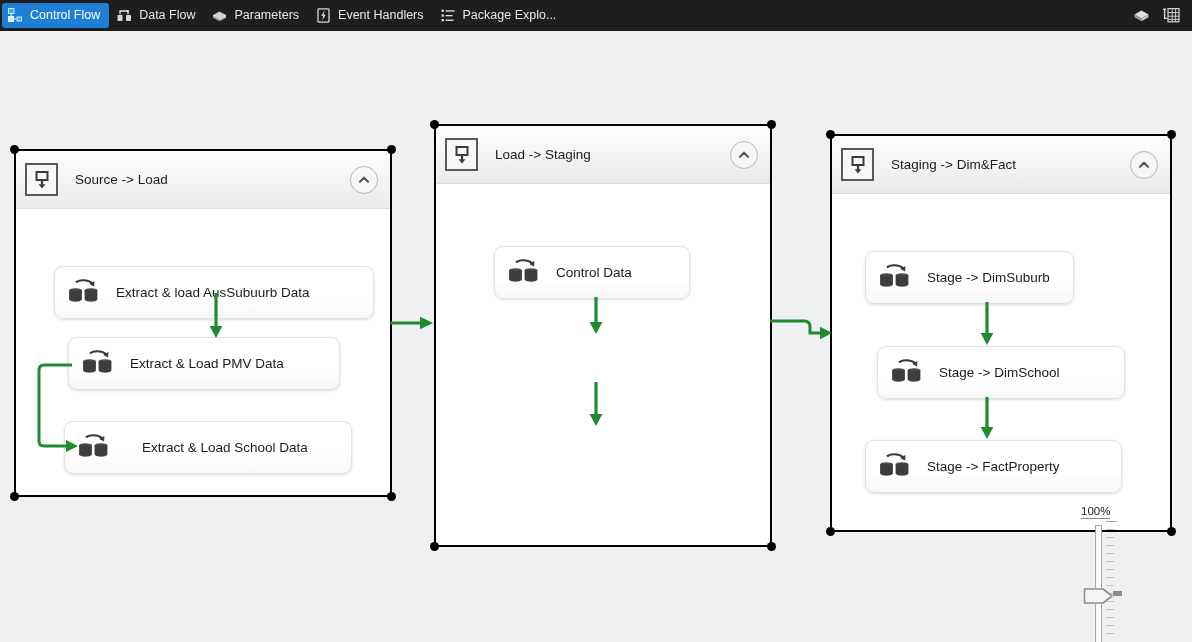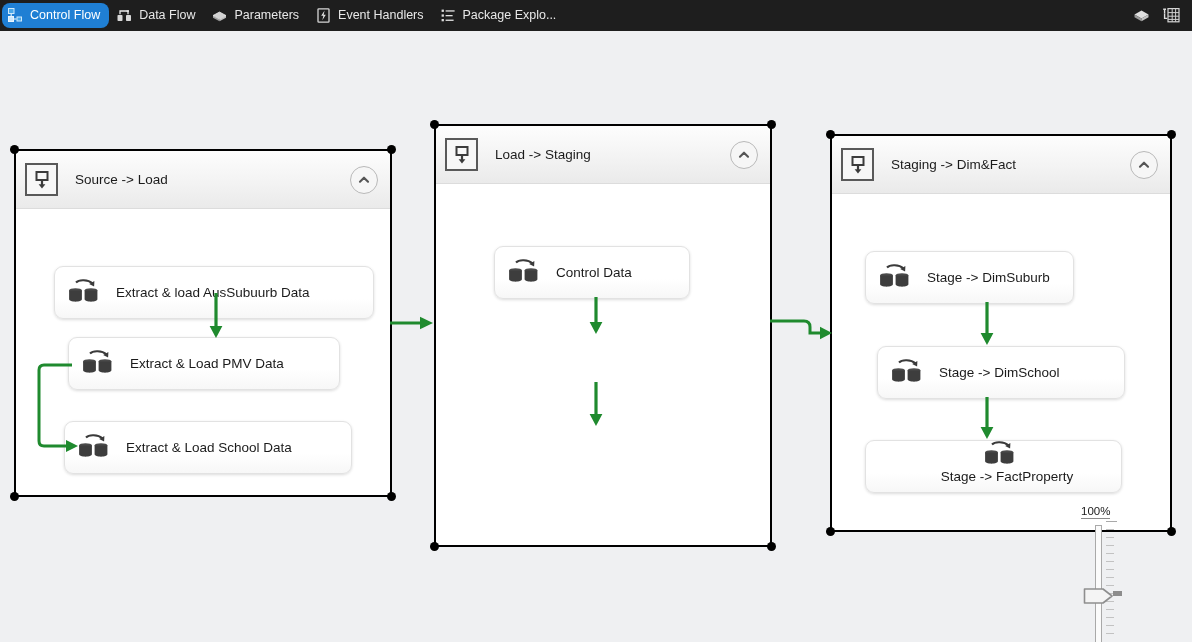--- a/index.html
+++ b/index.html
@@ -19,21 +19,21 @@
   }
   .tab {
     height: 25px;
     display: flex; align-items: center;
     padding: 0 9px 0 5px;
     margin-left: 2px;
     gap: 6px;
     color: #e8e8e8;
     font-size: 12.5px;
     white-space: nowrap;
-    border-radius: 8px;
+    border-radius: 3px;
   }
   .tab.active { background: #1f7fd4; color: #ffffff; }
   .tab-label { line-height: 1; }
   .tab-ico { width: 17px; height: 17px; display: block; flex: none; }
   #tabbar-right {
     margin-left: auto;
     display: flex; align-items: center; gap: 11px;
     padding-right: 11px;
   }
   .tb-ico { width: 19px; height: 19px; display: block; }
@@ -287,21 +287,21 @@
             <path d="M27.4 2.0 L27.1 7.6 L22.2 4.9 Z" fill="#3a3a3a"></path>
             <ellipse cx="8.5" cy="11.5" rx="6.4" ry="2.3" fill="#4a4a4a"></ellipse>
             <path d="M2.1 11.5 L2.1 20.3 C2.1 21.6, 5 22.7, 8.5 22.7 C12 22.7, 14.9 21.6, 14.9 20.3 L14.9 11.5 Z" fill="#3d3d3d"></path>
             <ellipse cx="24" cy="11.5" rx="6.4" ry="2.3" fill="#4a4a4a"></ellipse>
             <path d="M17.6 11.5 L17.6 20.3 C17.6 21.6, 20.5 22.7, 24 22.7 C27.5 22.7, 30.4 21.6, 30.4 20.3 L30.4 11.5 Z" fill="#3d3d3d"></path>
           </svg>
         </span>
         <span class="task-label">Extract &amp; Load PMV Data</span>
       </div>
 
-      <div class="task" style="left:48px; top:212px; width:288px;">
+      <div class="task" style="left:48px; top:212px; width:288px;gap:16px;">
         <span class="task-ico">
           <svg viewBox="0 0 34 28" width="34" height="28">
             <path d="M9 3.5 C12 0.4, 21 0.4, 25.5 4.6" fill="none" stroke="#3a3a3a" stroke-width="2.1"></path>
             <path d="M27.4 2.0 L27.1 7.6 L22.2 4.9 Z" fill="#3a3a3a"></path>
             <ellipse cx="8.5" cy="11.5" rx="6.4" ry="2.3" fill="#4a4a4a"></ellipse>
             <path d="M2.1 11.5 L2.1 20.3 C2.1 21.6, 5 22.7, 8.5 22.7 C12 22.7, 14.9 21.6, 14.9 20.3 L14.9 11.5 Z" fill="#3d3d3d"></path>
             <ellipse cx="24" cy="11.5" rx="6.4" ry="2.3" fill="#4a4a4a"></ellipse>
             <path d="M17.6 11.5 L17.6 20.3 C17.6 21.6, 20.5 22.7, 24 22.7 C27.5 22.7, 30.4 21.6, 30.4 20.3 L30.4 11.5 Z" fill="#3d3d3d"></path>
           </svg>
         </span>
@@ -415,21 +415,21 @@
             <path d="M27.4 2.0 L27.1 7.6 L22.2 4.9 Z" fill="#3a3a3a"></path>
             <ellipse cx="8.5" cy="11.5" rx="6.4" ry="2.3" fill="#4a4a4a"></ellipse>
             <path d="M2.1 11.5 L2.1 20.3 C2.1 21.6, 5 22.7, 8.5 22.7 C12 22.7, 14.9 21.6, 14.9 20.3 L14.9 11.5 Z" fill="#3d3d3d"></path>
             <ellipse cx="24" cy="11.5" rx="6.4" ry="2.3" fill="#4a4a4a"></ellipse>
             <path d="M17.6 11.5 L17.6 20.3 C17.6 21.6, 20.5 22.7, 24 22.7 C27.5 22.7, 30.4 21.6, 30.4 20.3 L30.4 11.5 Z" fill="#3d3d3d"></path>
           </svg>
         </span>
         <span class="task-label">Stage -&gt; DimSchool</span>
       </div>
 
-      <div class="task" style="left:33px; top:246px; width:257px;flex-direction:column;">
+      <div class="task" style="left:33px; top:246px; width:257px;">
         <span class="task-ico">
           <svg viewBox="0 0 34 28" width="34" height="28">
             <path d="M9 3.5 C12 0.4, 21 0.4, 25.5 4.6" fill="none" stroke="#3a3a3a" stroke-width="2.1"></path>
             <path d="M27.4 2.0 L27.1 7.6 L22.2 4.9 Z" fill="#3a3a3a"></path>
             <ellipse cx="8.5" cy="11.5" rx="6.4" ry="2.3" fill="#4a4a4a"></ellipse>
             <path d="M2.1 11.5 L2.1 20.3 C2.1 21.6, 5 22.7, 8.5 22.7 C12 22.7, 14.9 21.6, 14.9 20.3 L14.9 11.5 Z" fill="#3d3d3d"></path>
             <ellipse cx="24" cy="11.5" rx="6.4" ry="2.3" fill="#4a4a4a"></ellipse>
             <path d="M17.6 11.5 L17.6 20.3 C17.6 21.6, 20.5 22.7, 24 22.7 C27.5 22.7, 30.4 21.6, 30.4 20.3 L30.4 11.5 Z" fill="#3d3d3d"></path>
           </svg>
         </span>

